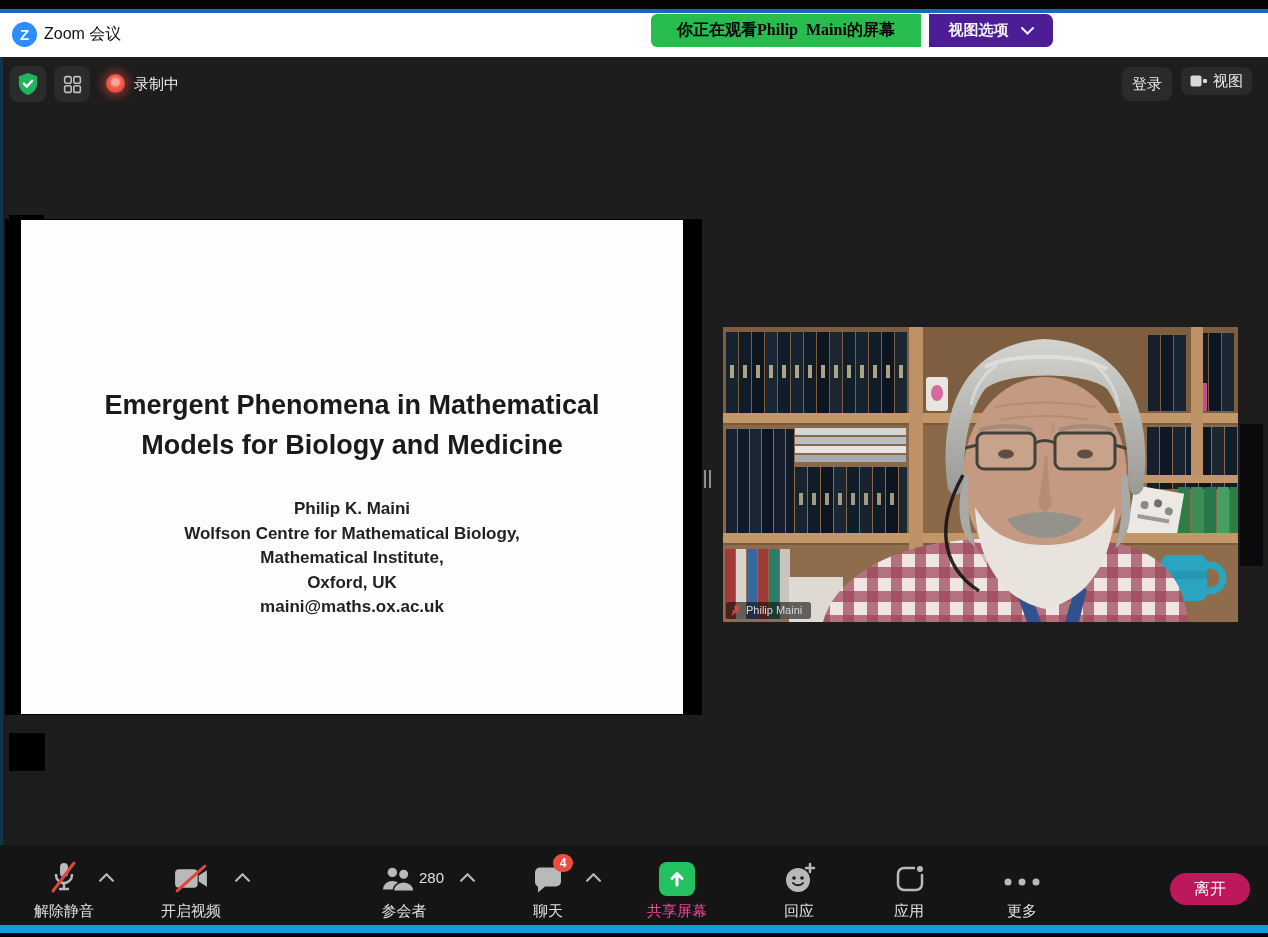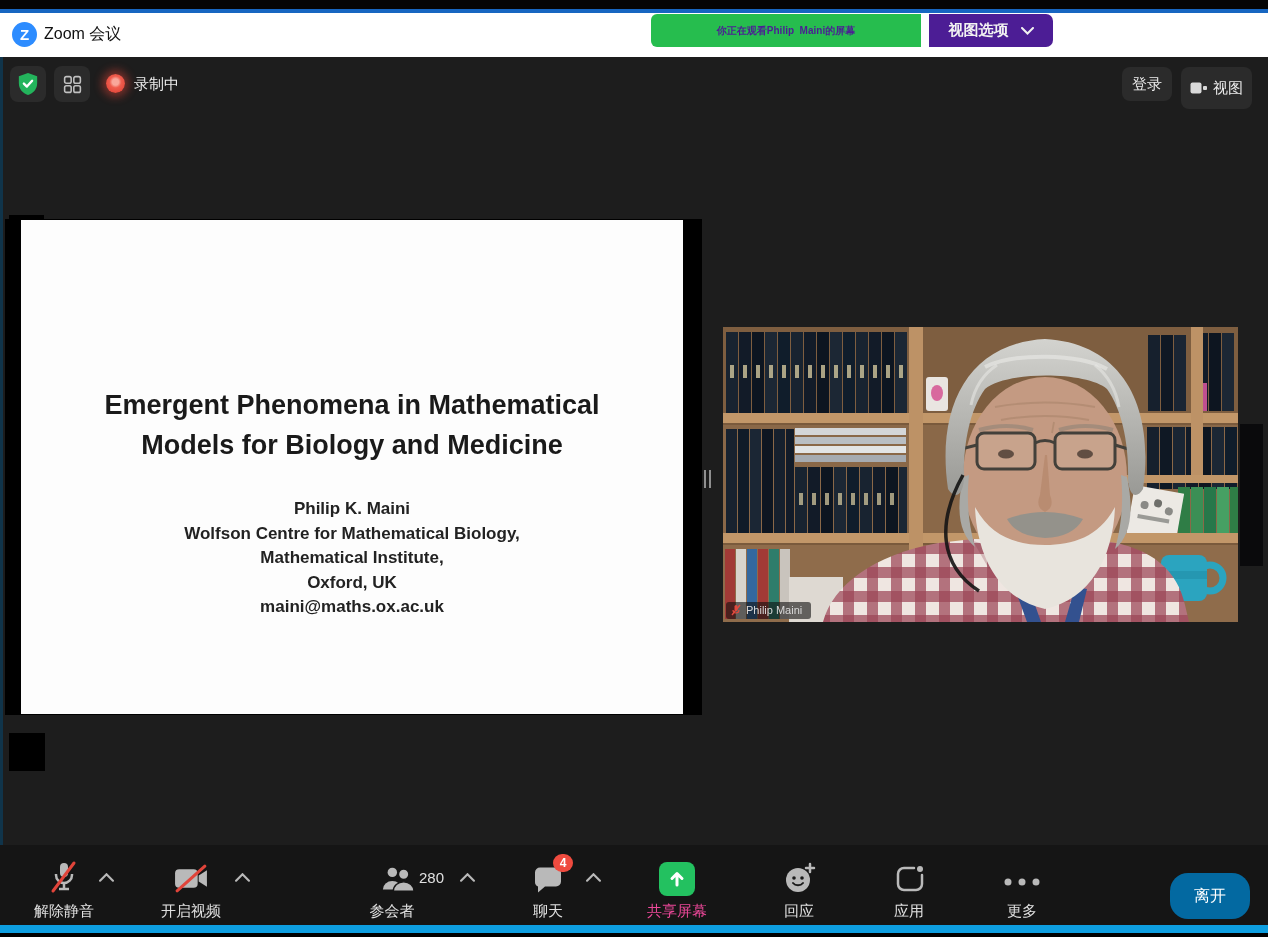--- a/index.html
+++ b/index.html
@@ -9,39 +9,39 @@
   
   .top-black { position:absolute; left:0; top:0; width:1268px; height:9px; background:#050505; }
   .top-blue-line { position:absolute; left:0; top:9px; width:1268px; height:4px; background:#1766c1; }
   .title-bar { position:absolute; left:0; top:13px; width:1268px; height:44px; background:#ffffff; }
   .zoom-logo { position:absolute; left:12px; top:9px; width:25px; height:25px; border-radius:50%;
     background:#2d8cff; color:#fff; font-weight:bold; font-size:15px; display:flex; align-items:center; justify-content:center; }
   .app-title { position:absolute; left:44px; top:11px; font-size:16px; color:#101010; }
 
   .watch-banner { position:absolute; left:651px; top:14px; width:270px; height:33px; background:#26bd4e;
     border-radius:6px 0 0 6px; display:flex; align-items:center; justify-content:center; }
-  .watch-banner span { font-size:10px; font-weight:bold; color:#4c1d95; white-space:pre; }
+  .watch-banner span { font-size:16px; font-weight:bold; color:#000000; white-space:pre;font-family:Liberation Serif, serif; }
   .view-options { position:absolute; left:929px; top:14px; width:124px; height:33px; background:#4c1d95;
     border-radius:0 7px 7px 0; display:flex; align-items:center; justify-content:center; gap:12px; }
   .view-options span { color:#f2f2f2; font-size:15px; font-weight:bold; }
 
   
   .content-bg { position:absolute; left:0; top:57px; width:1268px; height:868px; background:#1d1d1d; }
   .left-edge { position:absolute; left:0; top:57px; width:3px; height:868px; background:#10344a; }
   .toolbar-bg { position:absolute; left:0; top:845px; width:1268px; height:80px; background:#151515; }
   .bottom-blue { position:absolute; left:0; top:925px; width:1268px; height:8px; background:#0d9ee0; }
 
   .btn-dark { position:absolute; background:#2b2b2b; border-radius:8px; display:flex; align-items:center; justify-content:center; }
   .rec-dot { position:absolute; left:106px; top:74px; width:19px; height:19px; border-radius:50%;
     background:radial-gradient(circle at 50% 42%, #f9a79b 0 22%, #ef5d4e 40%, #de3a2e 100%);
     box-shadow:0 0 9px 4px rgba(235,70,58,0.45); }
   .rec-label { position:absolute; left:134px; top:75px; font-size:15px; color:#ececec; }
   .login-btn { left:1122px; top:67px; width:50px; height:34px; }
   .login-btn span, .view-btn span { color:#ececec; font-size:15px; }
-  .view-btn { left:1181px; top:67px; width:71px; height:42px; gap:6px; }
+  .view-btn { left:1181px; top:67px; width:71px; height:28px; gap:6px; }
 
   
   .stage-black { position:absolute; left:5px; top:219px; width:697px; height:496px; background:#000; }
   .stage-notch { position:absolute; left:9px; top:215px; width:35px; height:5px; background:#000; }
   .black-square { position:absolute; left:9px; top:733px; width:36px; height:38px; background:#000; }
   .slide { position:absolute; left:21px; top:220px; width:662px; height:494px; background:#fdfdfd; }
   .slide-title { position:absolute; left:41px; top:165px; width:580px; text-align:center;
     font-size:27px; line-height:40px; font-weight:bold; color:#1a1a1a; }
   .slide-block { position:absolute; left:31px; top:277px; width:600px; text-align:center;
     font-size:17px; line-height:24.5px; font-weight:600; color:#222; }
@@ -57,22 +57,22 @@
 
   
   .tb-icon { position:absolute; }
   .tb-label { position:absolute; top:902px; transform:translateX(-50%); font-size:15px; color:#e0e0e0; white-space:nowrap; }
   .tb-label.green { color:#ec4899; }
   .tb-count { position:absolute; left:419px; top:869px; font-size:15px; color:#e0e0e0; }
   .chat-badge { position:absolute; left:553px; top:854px; min-width:20px; height:18px; border-radius:9px;
     background:#ef4b3f; color:#fff; font-size:12px; font-weight:bold; display:flex; align-items:center; justify-content:center; padding:0 4px; }
   .share-btn { position:absolute; left:659px; top:862px; width:36px; height:34px; border-radius:8px;
     background:#23c160; display:flex; align-items:center; justify-content:center; }
-  .leave-btn { position:absolute; left:1170px; top:873px; width:80px; height:46px; border-radius:18px;
-    background:#0369a1; color:#fff; font-size:16px; display:flex; align-items:center; justify-content:center; }
+  .leave-btn { position:absolute; left:1170px; top:873px; width:80px; height:32px; border-radius:18px;
+    background:#be185d; color:#fff; font-size:16px; display:flex; align-items:center; justify-content:center; }
 </style>
 </head>
 <body>
 
 <div class="screen">
 
   <div class="top-black"></div>
   <div class="top-blue-line"></div>
   <div class="title-bar">
     <div class="zoom-logo">Z</div>
@@ -352,21 +352,21 @@
   <svg class="tb-icon" style="left:381px;top:864px;" width="34" height="30" viewBox="0 0 36 30">
     <circle cx="12" cy="8" r="5" fill="#b9b9b9"></circle>
     <path d="M2,26 a10,9 0 0 1 20,0 z" fill="#b9b9b9"></path>
     <circle cx="24" cy="10" r="5.5" fill="#b9b9b9" stroke="#151515" stroke-width="1.5"></circle>
     <path d="M13,28 a11,10 0 0 1 22,0 z" fill="#b9b9b9" stroke="#151515" stroke-width="1.5"></path>
   </svg>
   <div class="tb-count">280</div>
   <svg class="tb-icon" style="left:460px;top:873px;" width="15" height="9" viewBox="0 0 14 8">
     <polyline points="1,7 7,1 13,7" fill="none" stroke="#b9b9b9" stroke-width="2" stroke-linecap="round"></polyline>
   </svg>
-  <div class="tb-label" style="left:392px;font-family:Liberation Mono, monospace;">参会者</div>
+  <div class="tb-label" style="left:404px;font-family:Liberation Mono, monospace;">参会者</div>
 
   <svg class="tb-icon" style="left:533px;top:865px;" width="30" height="29" viewBox="0 0 30 28">
     <path d="M7,2 h16 a5,5 0 0 1 5,5 v9 a5,5 0 0 1 -5,5 h-11 l-7,6 v-6 a5,5 0 0 1 -3,-5 v-9 a5,5 0 0 1 5,-5 z" fill="#b9b9b9"></path>
   </svg>
   <div class="chat-badge">4</div>
   <svg class="tb-icon" style="left:586px;top:873px;" width="15" height="9" viewBox="0 0 14 8">
     <polyline points="1,7 7,1 13,7" fill="none" stroke="#b9b9b9" stroke-width="2" stroke-linecap="round"></polyline>
   </svg>
   <div class="tb-label" style="left:548px;">聊天</div>
 

